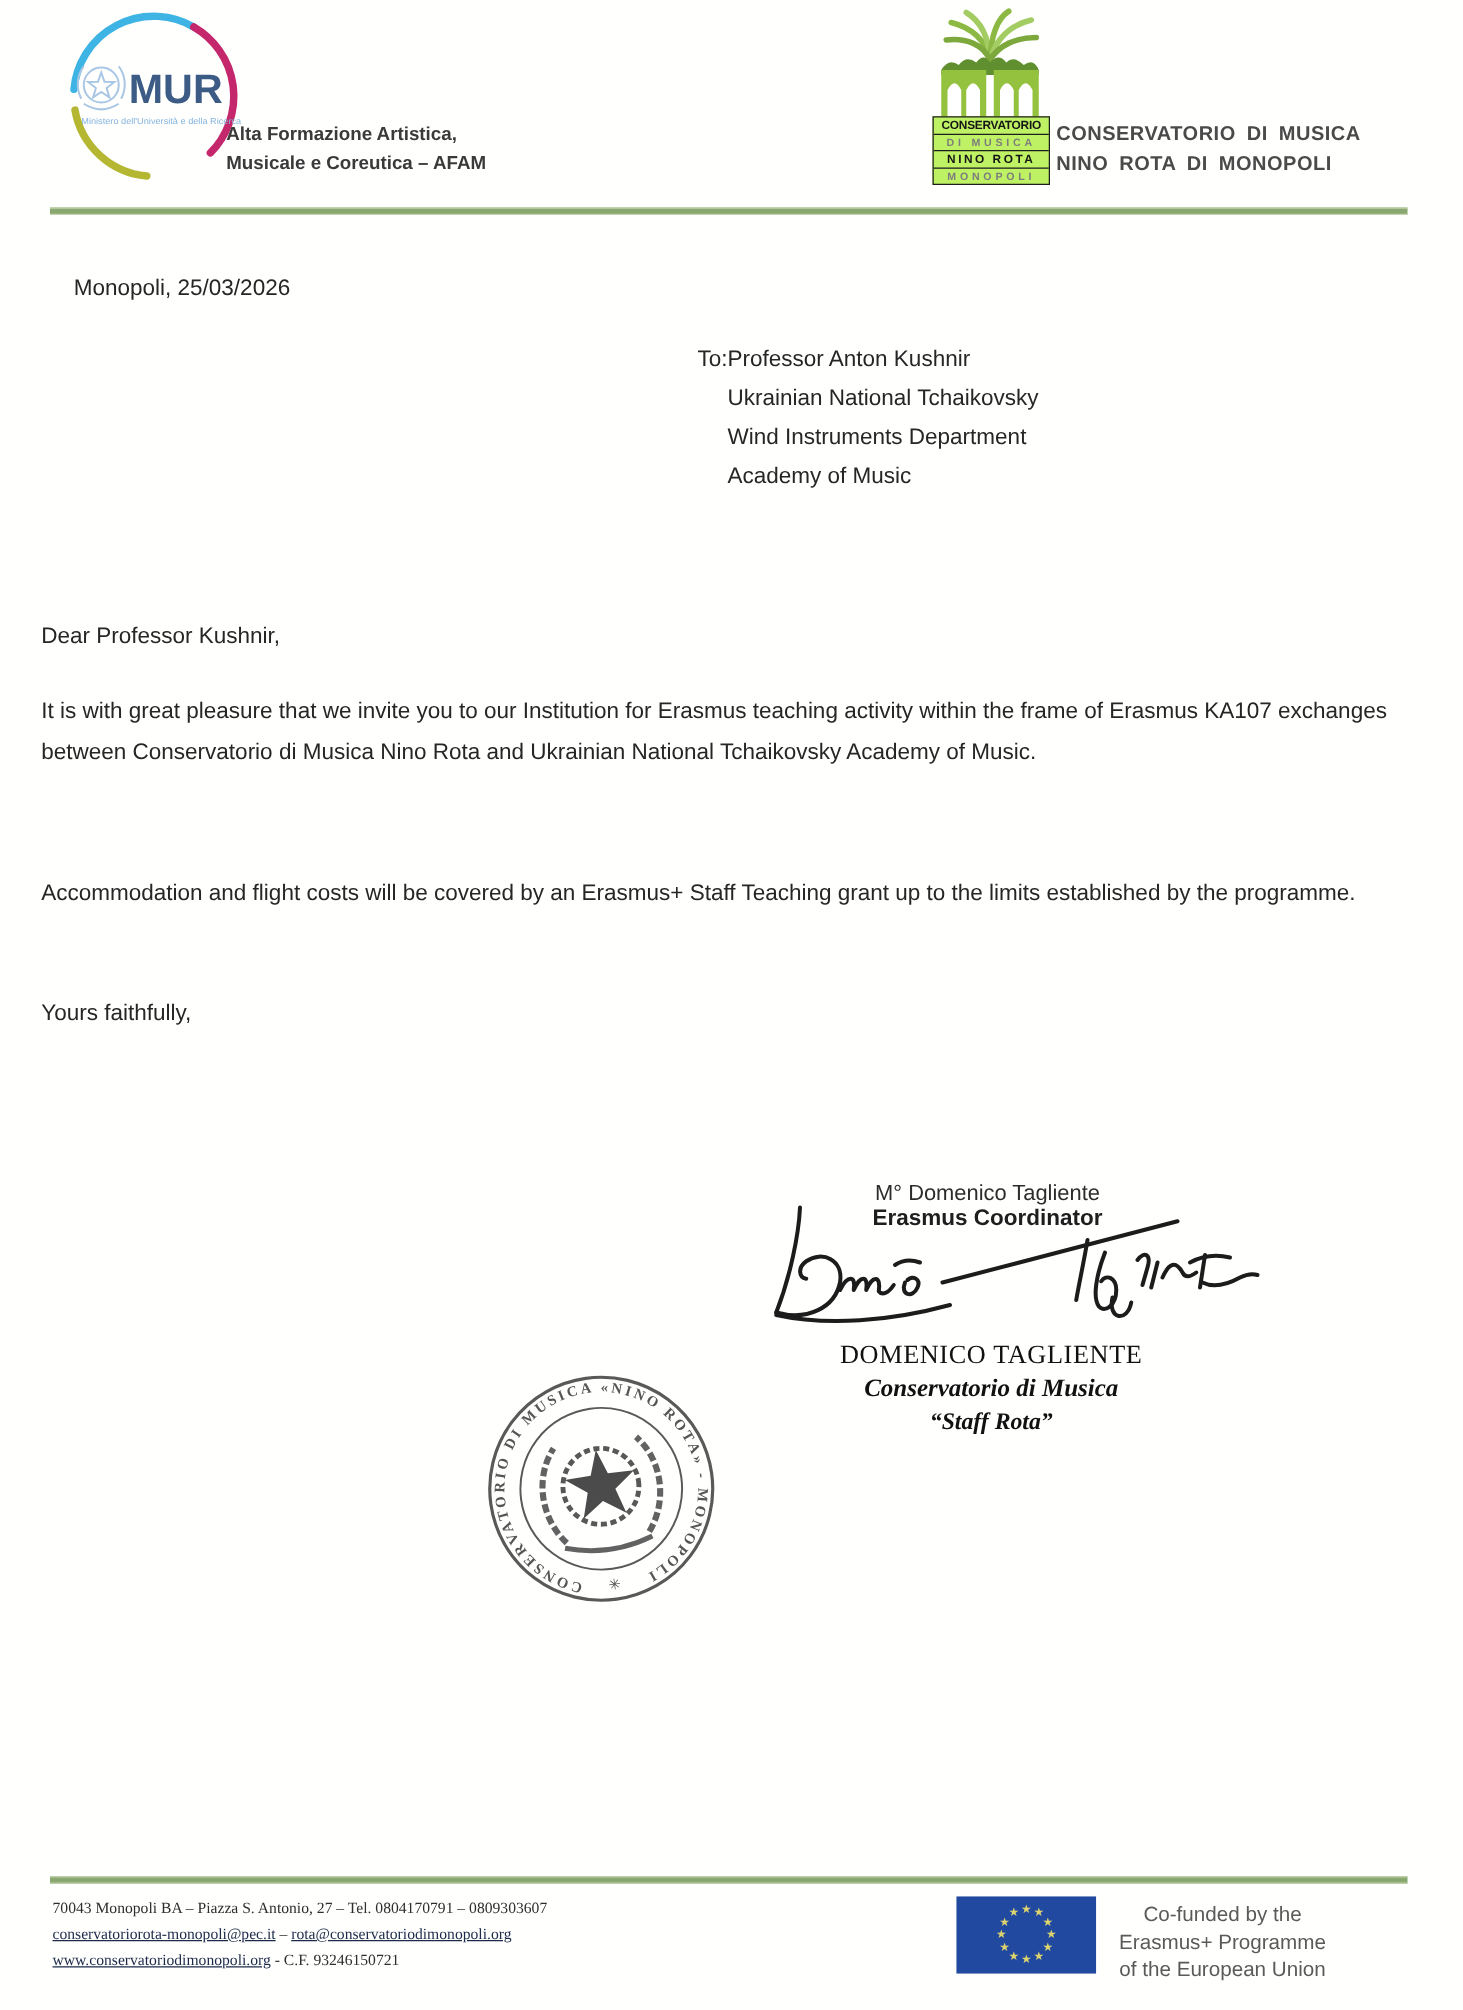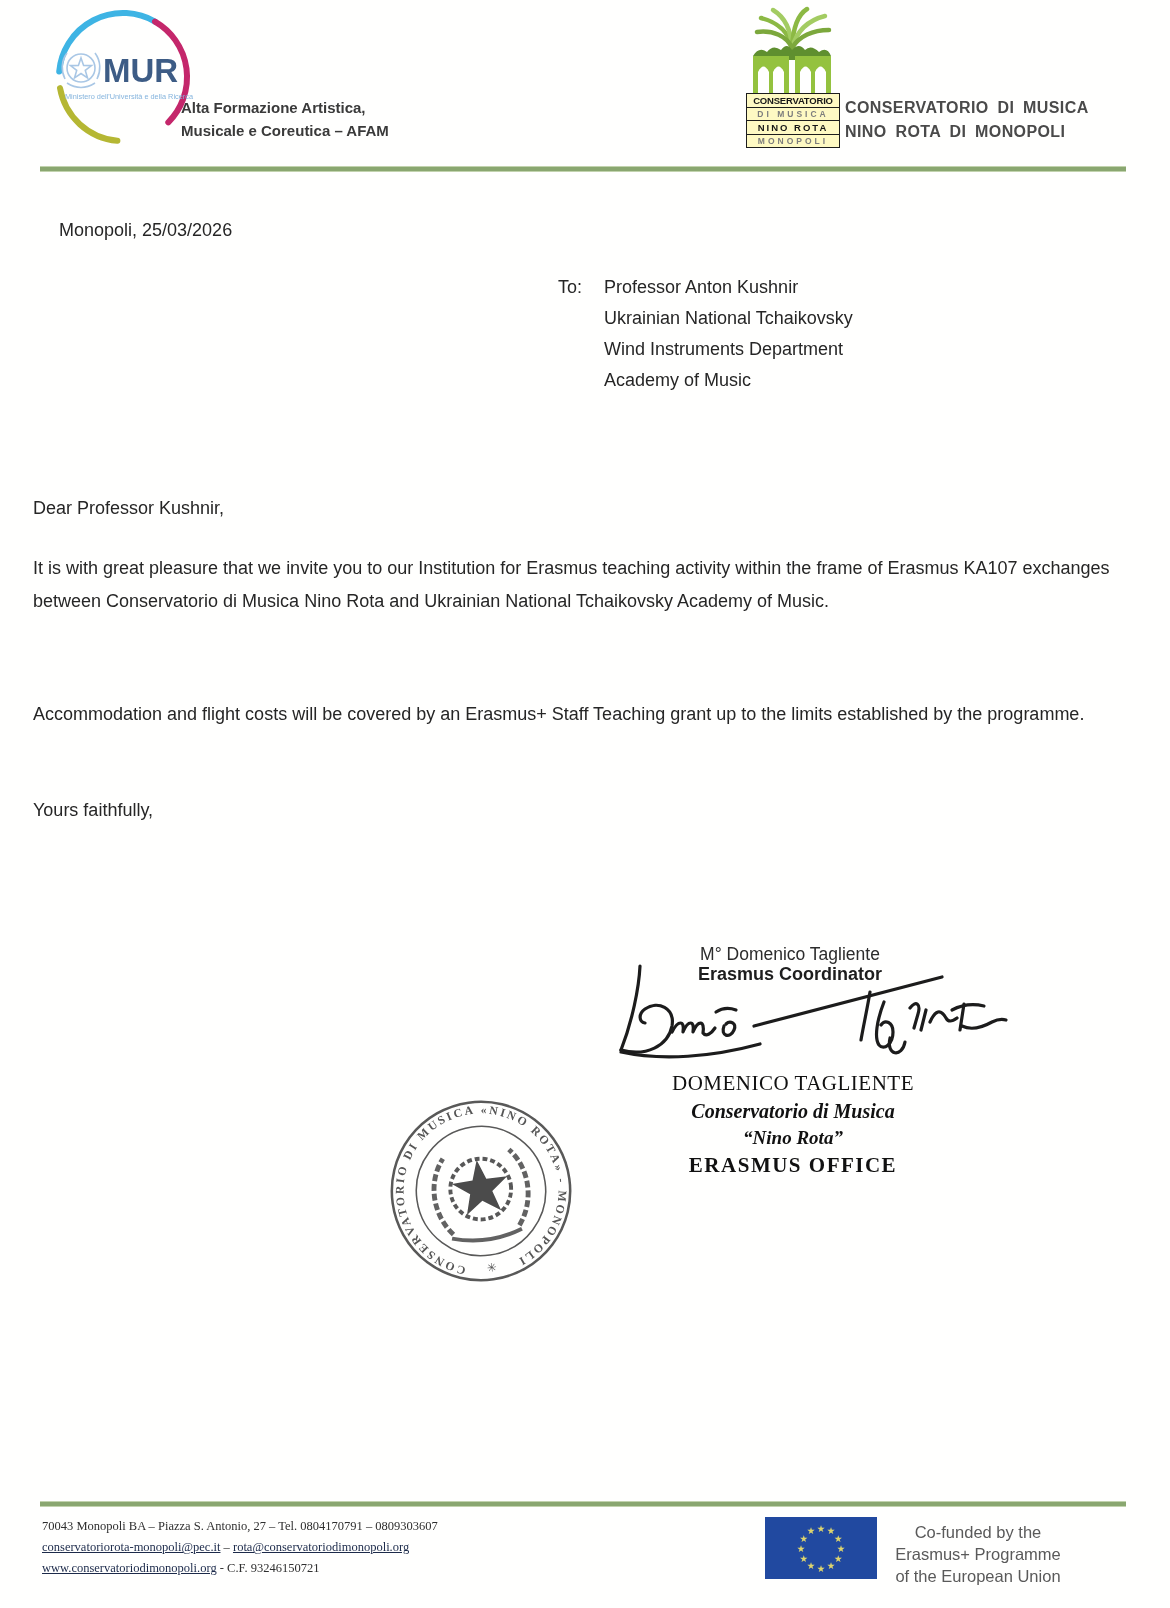--- a/index.html
+++ b/index.html
@@ -9,31 +9,31 @@
     background:#fffffe;
     font-family:"Liberation Sans",sans-serif;
     color:#262626;
     overflow:hidden;
   }
   .abs{position:absolute;}
 
   
   .afam-label{left:181px;top:96px;font-size:15px;font-weight:bold;color:#3a3a3a;line-height:23px;}
   .cons-name{left:845px;top:96px;font-size:16px;font-weight:600;color:#4a4a4a;line-height:24px;letter-spacing:.4px;word-spacing:4px;}
-  .logo-table{left:746px;top:93px;width:92px;border:1.6px solid #1d1d1d;background:#fef9c3;}
+  .logo-table{left:746px;top:93px;width:92px;border:1.6px solid #1d1d1d;background:#bef264;}
   .logo-table .row{display:block;text-align:center;padding:1px 0;border-top:1.4px solid #1d1d1d;white-space:nowrap;overflow:hidden;}
   .logo-table .row:first-child{border-top:none;}
   .lt-strong{font-size:9.5px;font-weight:bold;color:#161616;letter-spacing:-.2px;}
   .lt-gray{font-size:8.5px;font-weight:bold;color:#7d7d7d;letter-spacing:3px;}
   .lt-strong2{font-size:9.5px;font-weight:bold;color:#161616;letter-spacing:2px;}
   .divider{left:40px;top:166px;width:1086px;height:4px;background:#8aa770;border-top:1px solid #c2d3ae;border-bottom:1px solid #c2d3ae;}
 
   
   .dateline{left:59px;top:220px;font-size:18px;}
-  .to-block{left:558px;top:272px;display:flex;gap:22px;font-size:18px;line-height:31px;}
+  .to-block{left:558px;top:272px;display:flex;font-size:18px;line-height:31px;}
   .salutation{left:33px;top:498px;font-size:18px;}
   .para1{left:33px;top:552px;width:1085px;font-size:18px;line-height:33px;}
   .para2{left:33px;top:634px;width:1085px;font-size:18px;}
   .para3{left:33px;top:692px;width:1060px;font-size:18px;line-height:44px;}
   .closing{left:33px;top:800px;font-size:18px;}
 
   
   .sig-role{left:600px;top:916px;width:380px;text-align:center;font-size:18px;font-weight:bold;color:#1e1e1e;margin-top:48px;}
   .sig-name{left:600px;top:944px;width:380px;text-align:center;font-size:17.5px;color:#2c2c2c;}
   .sig-svg{left:612px;top:960px;}
@@ -149,22 +149,21 @@
       <path d="M318,62 Q326,44 334,58 Q337,64 345,58"></path>
       <path d="M352,44 L348,70"></path>
       <path d="M340,50 Q355,42 372,46"></path>
       <path d="M350,66 Q362,72 380,62 Q388,58 394,60"></path>
     </g>
   </svg>
 
   <div class="abs stamp-text">
     <div class="l1">DOMENICO TAGLIENTE</div>
     <div class="l2">Conservatorio di Musica</div>
-    <div class="l3">“Nino Rota”</div>
-    <div class="l4">ERASMUS OFFICE</div>
+    <div class="l3">“Staff Rota”</div>
   </div>
 
   <svg class="abs round-stamp" width="196" height="196" viewBox="0 0 200 200">
     <defs>
       <path id="ringpath" d="M100,179 A79,79 0 1 1 100,21 A79,79 0 1 1 100,179" fill="none"></path>
     </defs>
     <circle cx="100" cy="100" r="91" fill="none" stroke="#4b4b4b" stroke-width="2.6"></circle>
     <circle cx="100" cy="100" r="66" fill="none" stroke="#4b4b4b" stroke-width="1.6"></circle>
     <text font-size="12" letter-spacing="2.4" fill="#474747" font-weight="bold" font-family="Liberation Serif, serif">
       <textPath href="#ringpath" startOffset="26">CONSERVATORIO DI MUSICA «NINO ROTA» - MONOPOLI</textPath>

